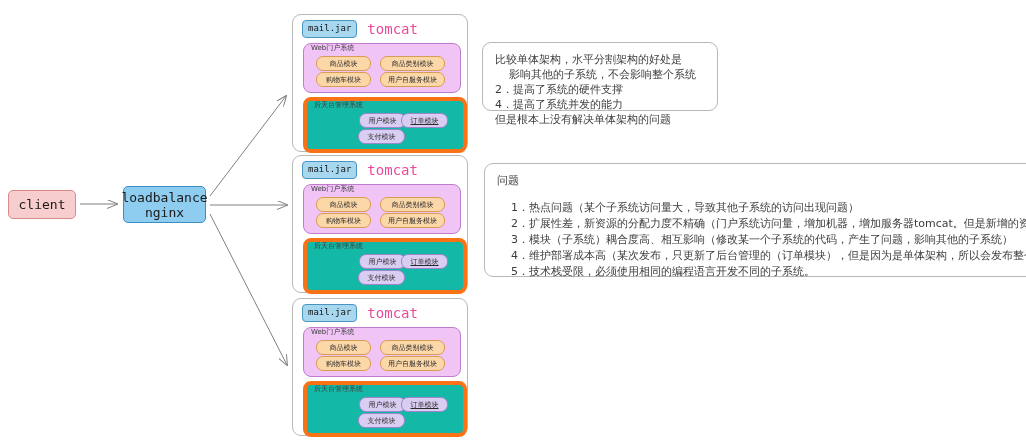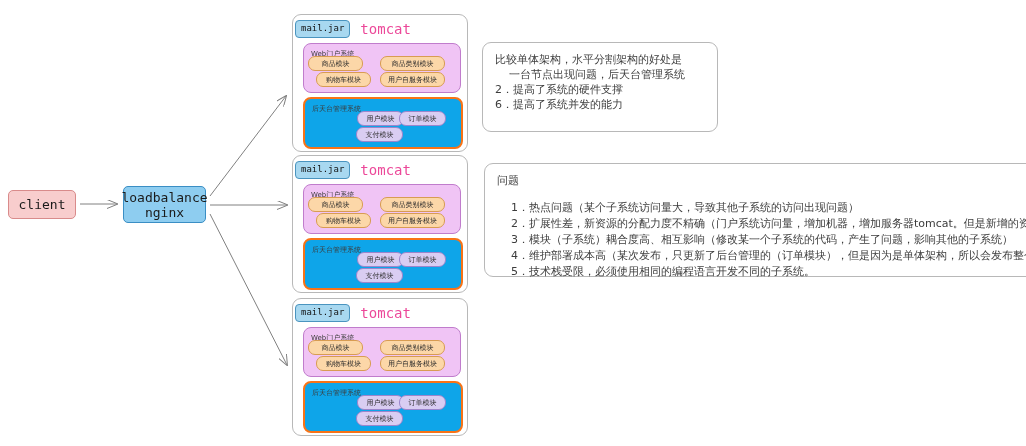--- a/index.html
+++ b/index.html
@@ -40,21 +40,21 @@
   }
   .tomcat.t1{top:14px;}
   .tomcat.t2{top:155px;}
   .tomcat.t3{top:298px;}
 
   .tomcat-head{
     position:absolute;left:0;top:4px;width:100%;height:20px;
     display:flex;align-items:center;
   }
   .jar-badge{
-    margin-left:2px;
+    margin-left:9px;
     background:#a8d8f0;border:1px solid #4a94bf;border-radius:4px;
     font-family:"DejaVu Sans Mono","Liberation Mono",monospace;
     font-size:9px;line-height:9px;color:#111;
     padding:3px 5px 4px 5px;
   }
   .tomcat-title{
     margin-left:10px;
     font-family:"DejaVu Sans Mono","Liberation Mono",monospace;
     font-size:14px;color:#ec4899;
   }
@@ -62,58 +62,58 @@
   
   .sub{
     position:absolute;left:10px;width:156px;border-radius:8px;
   }
   .sub.web{
     top:28px;height:48px;
     background:#f0c4f5;border:1px solid #c07ccc;
   }
   .sub.admin{
     top:82px;height:48px;
-    background:#0ea5e9;border:2px solid #f97316;
+    background:#14b8a6;border:4px solid #f97316;
   }
   .sub-title{
-    position:absolute;left:7px;top:6px;
+    position:absolute;left:7px;top:0;
     font-size:7px;line-height:9px;color:#3c3c3c;
     font-family:"DejaVu Sans","Liberation Sans",sans-serif;
   }
   .mods{
     position:absolute;left:0;top:11px;width:100%;height:36px;
   }
   .mod{
     position:absolute;
     border-radius:7px;
     font-size:7px;line-height:8px;
     color:#2b2b2b;
     display:flex;align-items:center;justify-content:center;
     font-family:"DejaVu Sans","Liberation Sans",sans-serif;
   }
   .mod.orange{background:#fcd7a8;border:1px solid #d89c52;}
   .mod.purple{background:#d9cdf2;border:1px solid #9b85cc;}
 
   
-  .m-goods {left:4px; top:1px;  width:53px;height:13px;}
+  .m-goods {left:12px; top:1px;  width:53px;height:13px;}
   .m-cat   {left:76px; top:1px;  width:63px;height:13px;}
   .m-cart  {left:12px; top:17px; width:53px;height:13px;text-align:right;}
   .m-self  {left:76px; top:17px; width:63px;height:13px;}
   
   .m-user  {left:52px; top:1px;  width:45px;height:13px;}
-  .m-order {left:94px; top:1px;  width:45px;height:13px;}
+  .m-order {left:94px; top:1px;  width:45px;height:13px;text-decoration:underline;}
   .m-pay   {left:51px; top:17px; width:45px;height:13px;}
 
   
   .note{
     background:#ffffff;border:1px solid #b8b8b8;border-radius:9px;
     font-family:"DejaVu Sans","Liberation Sans",sans-serif;
     color:#3c3c3c;
   }
-  .note-benefits{left:482px;top:42px;width:236px;height:90px;}
+  .note-benefits{left:482px;top:42px;width:236px;height:69px;}
   .note-problems{left:484px;top:163px;width:560px;height:114px;}
 
   .note-inner{padding:9px 12px;}
   .note-line{font-size:11px;line-height:15px;white-space:pre;}
   .note-head{font-size:11px;line-height:15px;}
   .pbody{padding:12px 0 0 14px;}
   .pline{font-size:11px;line-height:16px;white-space:nowrap;}
 
   
   svg.arrows{position:absolute;left:0;top:0;width:1026px;height:446px;pointer-events:none;}
@@ -216,23 +216,24 @@
         <div class="mod purple m-user">用户模块</div>
         <div class="mod purple m-order">订单模块</div>
         <div class="mod purple m-pay">支付模块</div>
       </div>
     </div>
   </div>
 
   <div class="abs note note-benefits">
     <div class="note-inner">
       <div class="note-head">比较单体架构，水平分割架构的好处是</div>
-      <div class="note-line">    一台节点出现问题，后天台管理系统</div>
+      <div class="note-line">    影响其他的子系统，不会影响整个系统</div>
       <div class="note-line">2．提高了系统的硬件支撑</div>
-      <div class="note-line">6．提高了系统并发的能力</div>
+      <div class="note-line">4．提高了系统并发的能力</div>
+      <div class="note-line">但是根本上没有解决单体架构的问题</div>
     </div>
   </div>
 
   <div class="abs note note-problems">
     <div class="note-inner">
       <div class="note-head">问题</div>
       <div class="pbody">
         <div class="pline">1．热点问题（某个子系统访问量大，导致其他子系统的访问出现问题）</div>
         <div class="pline">2．扩展性差，新资源的分配力度不精确（门户系统访问量，增加机器，增加服务器tomcat。但是新增的资</div>
         <div class="pline">3．模块（子系统）耦合度高、相互影响（修改某一个子系统的代码，产生了问题，影响其他的子系统）</div>

